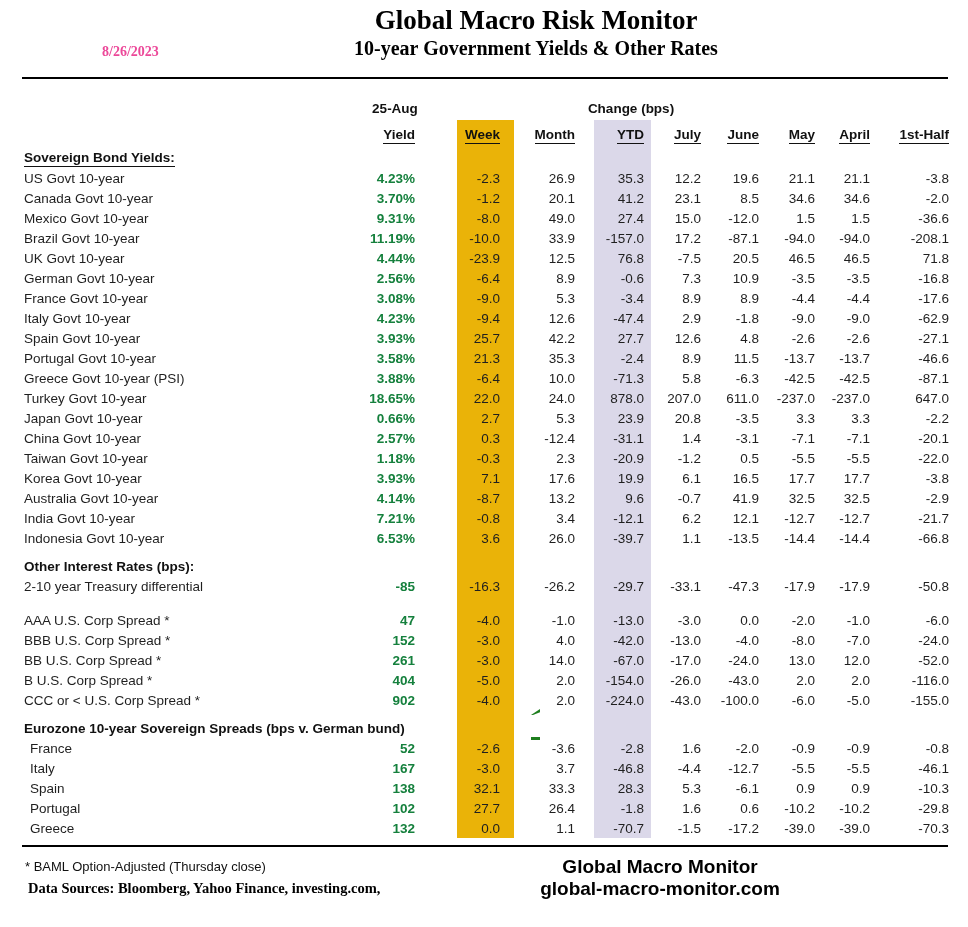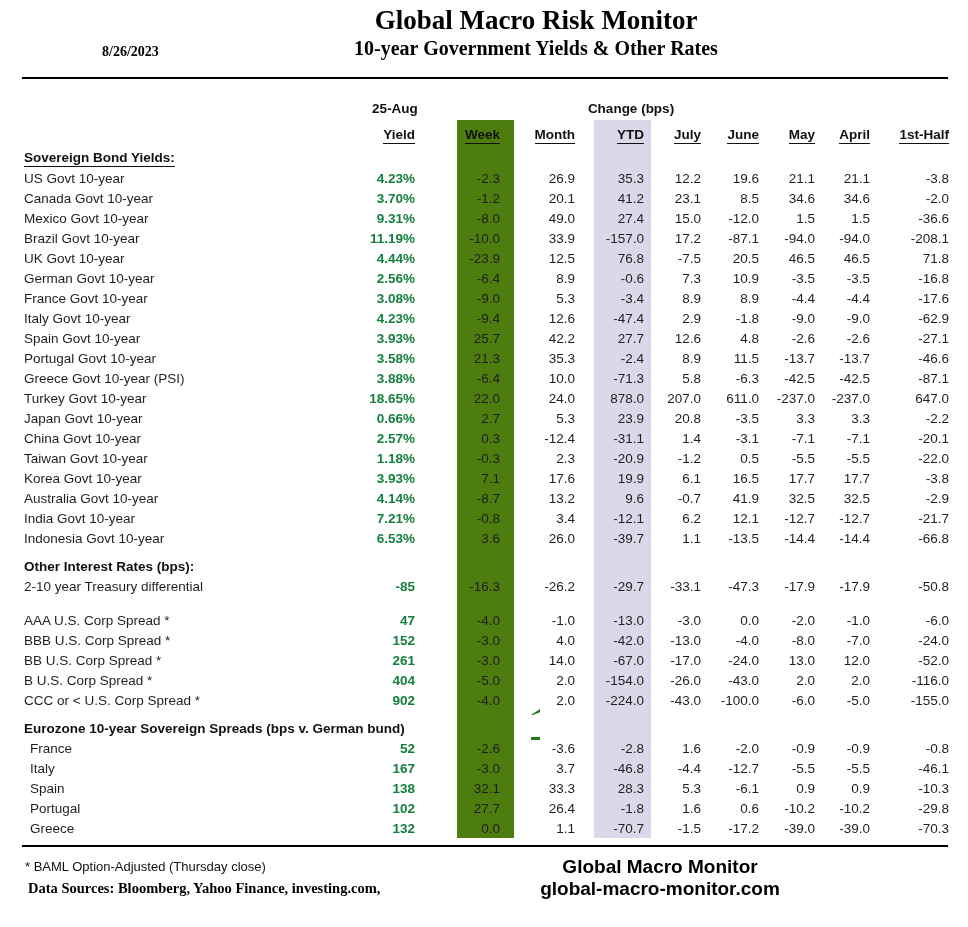--- a/index.html
+++ b/index.html
@@ -5,21 +5,21 @@
   html,body{margin:0;padding:0;background:#fff;}
   #canvas{position:relative;width:968px;height:927px;background:#ffffff;
           font-family:"Liberation Sans",sans-serif;color:#1f1f1f;overflow:hidden;}
 
   
   .hdr-block{position:absolute;left:136px;top:4px;width:800px;text-align:center;
              font-family:"Liberation Serif",serif;font-weight:bold;color:#000;}
   .title{font-size:27px;line-height:32px;}
   .subtitle{font-size:20px;line-height:25px;}
   .report-date{position:absolute;left:102px;top:44px;font-family:"Liberation Serif",serif;
-               font-weight:bold;font-size:14px;color:#000000;}
+               font-weight:bold;font-size:14px;color:#ec4899;}
 
   .rule{position:absolute;left:22px;width:926px;height:2px;background:#000;}
   #rule-top{top:77px;}
   #rule-bottom{top:845px;}
 
   
   table{position:absolute;left:22px;top:96px;width:928px;border-collapse:collapse;
         table-layout:fixed;font-size:13.5px;color:#1f1f1f;}
   td{padding:0;margin:0;vertical-align:middle;white-space:nowrap;}
   tr.datarow{height:20px;}
@@ -31,21 +31,21 @@
   .c-yield{padding-right:42px;}
   .c-week{padding-right:14px;}
   .c-month{padding-right:19px;margin-left:20px;}
   .c-ytd{padding-right:7px;}
   .c-july{padding-right:3px;}
   .c-june{padding-right:3px;}
   .c-may{padding-right:3px;}
   .c-april{padding-right:3px;}
   .c-half{padding-right:1px;}
   .v-yield{font-weight:bold;color:#15803d;}
-  .band-g{background:#4d7c0f;}
+  .band-g{background:#eab308;}
   .band-p{background:#dbd8e9;}
   .lbl{padding-left:2px;}
   .lbl.indent{padding-left:8px;}
   .sect{font-weight:bold;color:#111;padding-left:2px;}
   .hd{font-weight:bold;color:#111;vertical-align:bottom;padding-bottom:4px;}
   .u{border-bottom:1.6px solid #111;padding-bottom:1px;}
   .ghd{font-weight:bold;color:#111;text-align:center;vertical-align:middle;}
   .ghd-left{padding-right:24px;}
   .ghd-right{padding-right:14px;}
 

